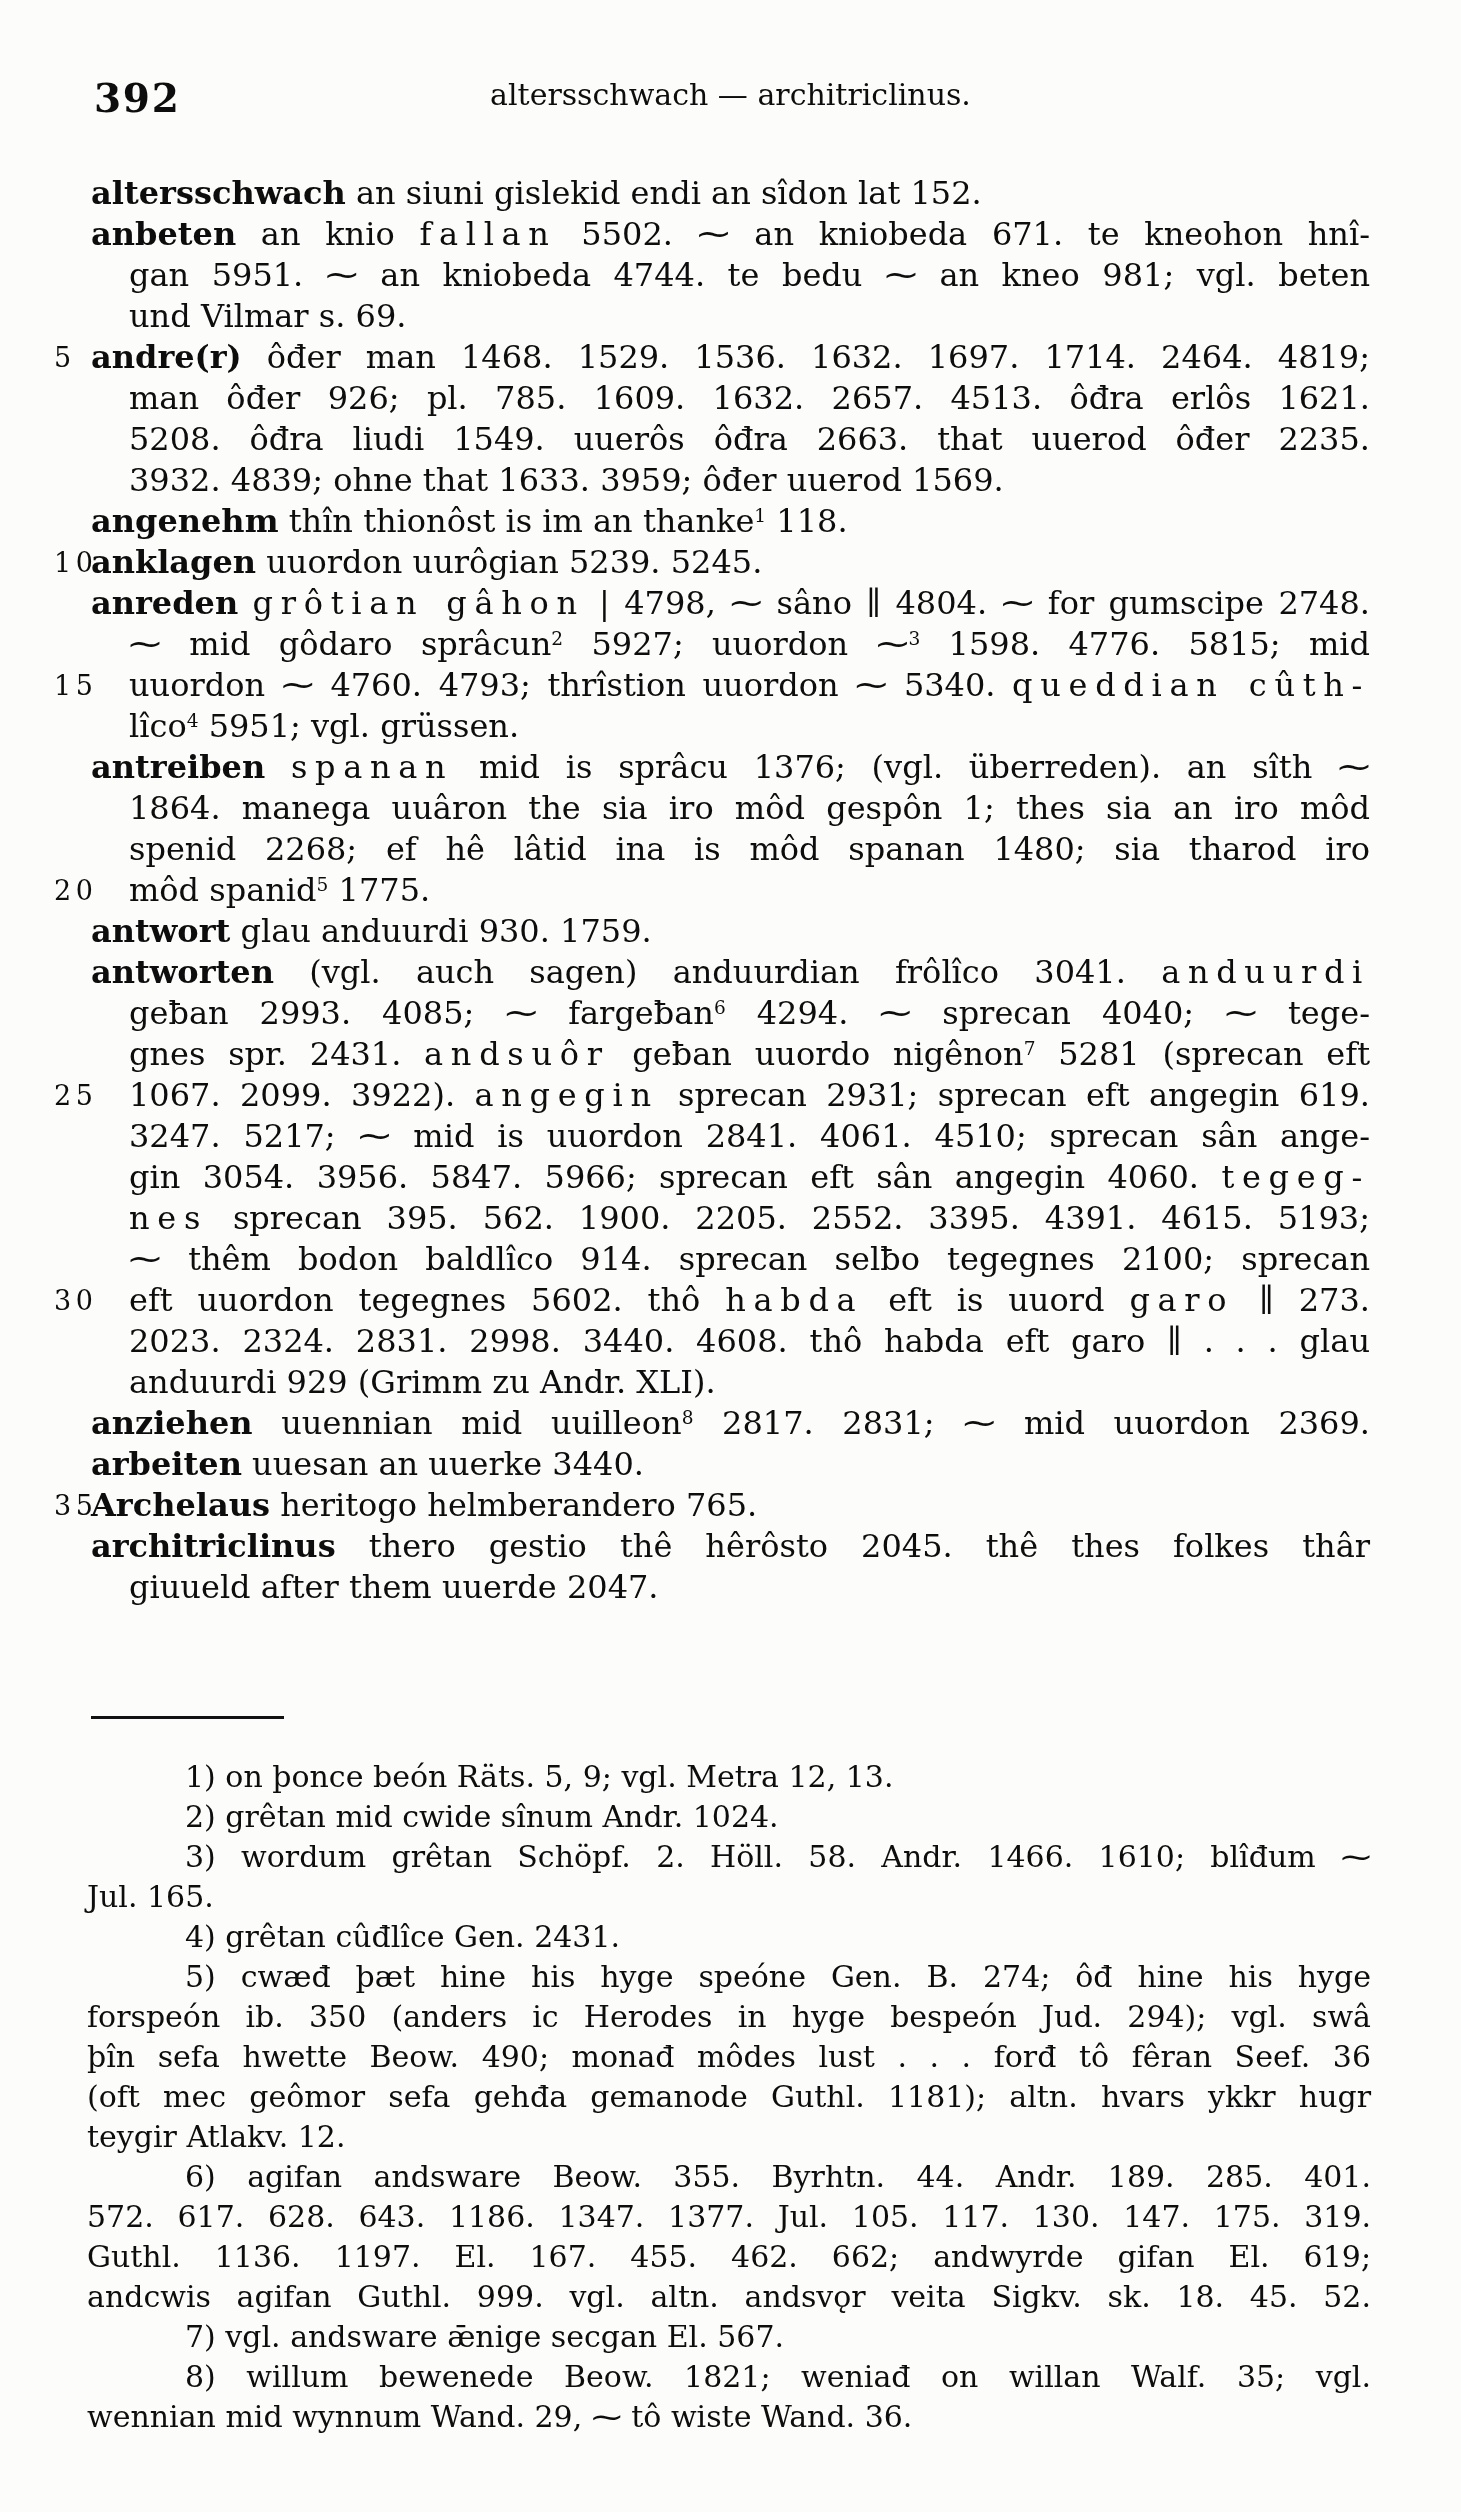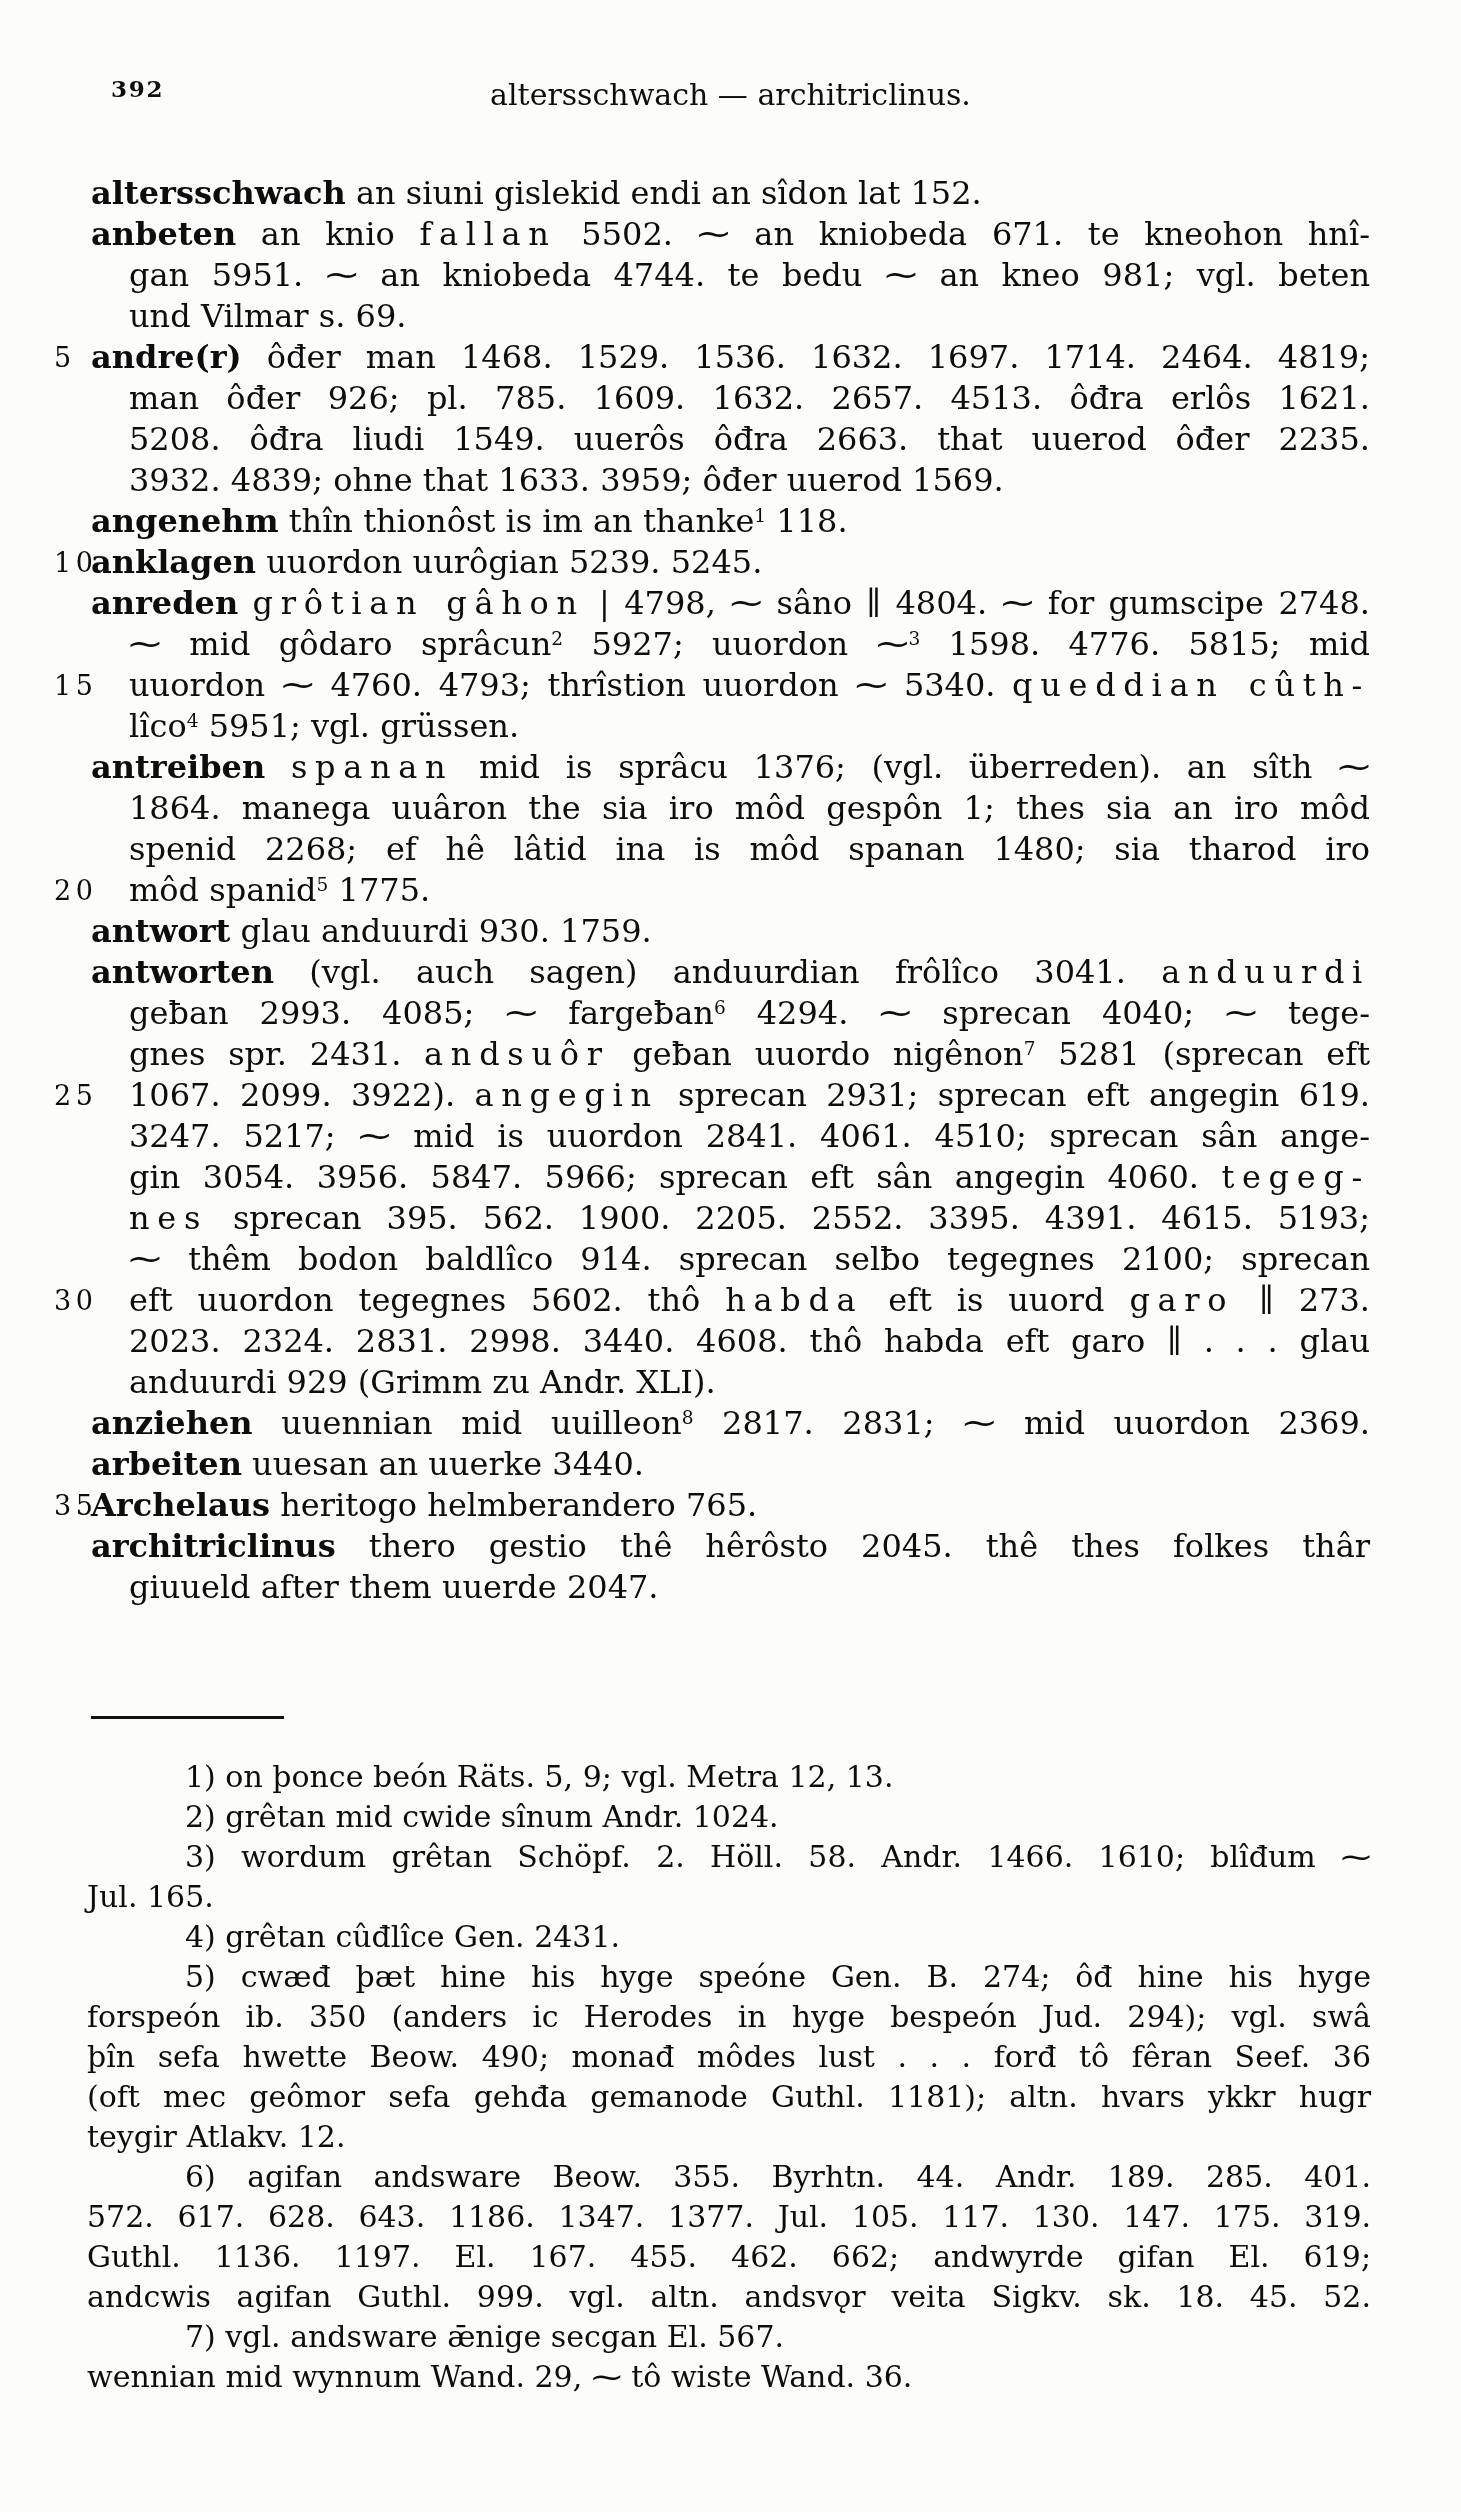--- a/index.html
+++ b/index.html
@@ -5,21 +5,21 @@
   html, body { margin: 0; padding: 0; }
   body {
     width: 1462px; height: 2512px;
     background: #fcfcfa;
     position: relative;
     overflow: hidden;
     font-family: "DejaVu Serif", "DejaVu Sans", serif;
     color: #0d0d0d;
   }
   .pagehead { position: absolute; top: 74px; left: 91px; width: 1279px; height: 51px; }
-  .pagenum  { position: absolute; left: 20px; top: 1.1px; font-size: 23px; font-weight: bold; letter-spacing: 1.7px; }
+  .pagenum  { position: absolute; left: 3px; top: 1.1px; font-size: 39px; font-weight: bold; letter-spacing: 1.7px; }
   .running  { text-align: center; font-size: 30px; padding-top: 3.4px; }
 
   .main { position: absolute; top: 173px; left: 91px; width: 1279px; font-size: 32px; }
   .main .line { position: relative; height: 41px; line-height: 41px; }
   .main .line.ind { padding-left: 38px; }
 
   .footnotes { position: absolute; top: 1757px; left: 87px; width: 1284px; font-size: 30px; }
   .footnotes .line { position: relative; height: 40px; line-height: 40px; }
   .footnotes .line.ind { text-indent: 98px; }
 
@@ -91,15 +91,16 @@
     <div class="line ind just"><span>5) cwæđ þæt hine his hyge speóne </span><span class="i">Gen. B.</span><span> 274; ôđ hine his hyge</span></div>
     <div class="line just"><span>forspeón </span><span class="i">ib.</span><span> 350 (</span><span class="i">anders</span><span> ic Herodes in hyge bespeón </span><span class="i">Jud.</span><span> 294); </span><span class="i">vgl.</span><span> swâ</span></div>
     <div class="line just"><span>þîn sefa hwette </span><span class="i">Beow.</span><span> 490; monađ môdes lust . . . forđ tô fêran </span><span class="i">Seef.</span><span> 36</span></div>
     <div class="line just"><span>(oft mec geômor sefa gehđa gemanode </span><span class="i">Guthl.</span><span> 1181); </span><span class="i">altn.</span><span> hvars ykkr hugr</span></div>
     <div class="line"><span>teygir </span><span class="i">Atlakv.</span><span> 12.</span></div>
     <div class="line ind just"><span>6) agifan andsware </span><span class="i">Beow.</span><span> 355. </span><span class="i">Byrhtn.</span><span> 44. </span><span class="i">Andr.</span><span> 189. 285. 401.</span></div>
     <div class="line just"><span>572. 617. 628. 643. 1186. 1347. 1377. </span><span class="i">Jul.</span><span> 105. 117. 130. 147. 175. 319.</span></div>
     <div class="line just"><span class="i">Guthl.</span><span> 1136. 1197. </span><span class="i">El.</span><span> 167. 455. 462. 662; andwyrde gifan </span><span class="i">El.</span><span> 619;</span></div>
     <div class="line just"><span>andcwis agifan </span><span class="i">Guthl.</span><span> 999. </span><span class="i">vgl. altn.</span><span> andsvǫr veita </span><span class="i">Sigkv. sk.</span><span> 18. 45. 52.</span></div>
     <div class="line ind"><span>7) </span><span class="i">vgl.</span><span> andsware ǣnige secgan </span><span class="i">El.</span><span> 567.</span></div>
+    <div class="line ind just"><span>8) willum bewenede </span><span class="i">Beow.</span><span> 1821; weniađ on willan </span><span class="i">Walf.</span><span> 35; </span><span class="i">vgl.</span></div>
     <div class="line"><span>wennian mid wynnum </span><span class="i">Wand.</span><span> 29, ⁓ tô wiste </span><span class="i">Wand.</span><span> 36.</span></div>
   </div>
 
 
 </body></html>

